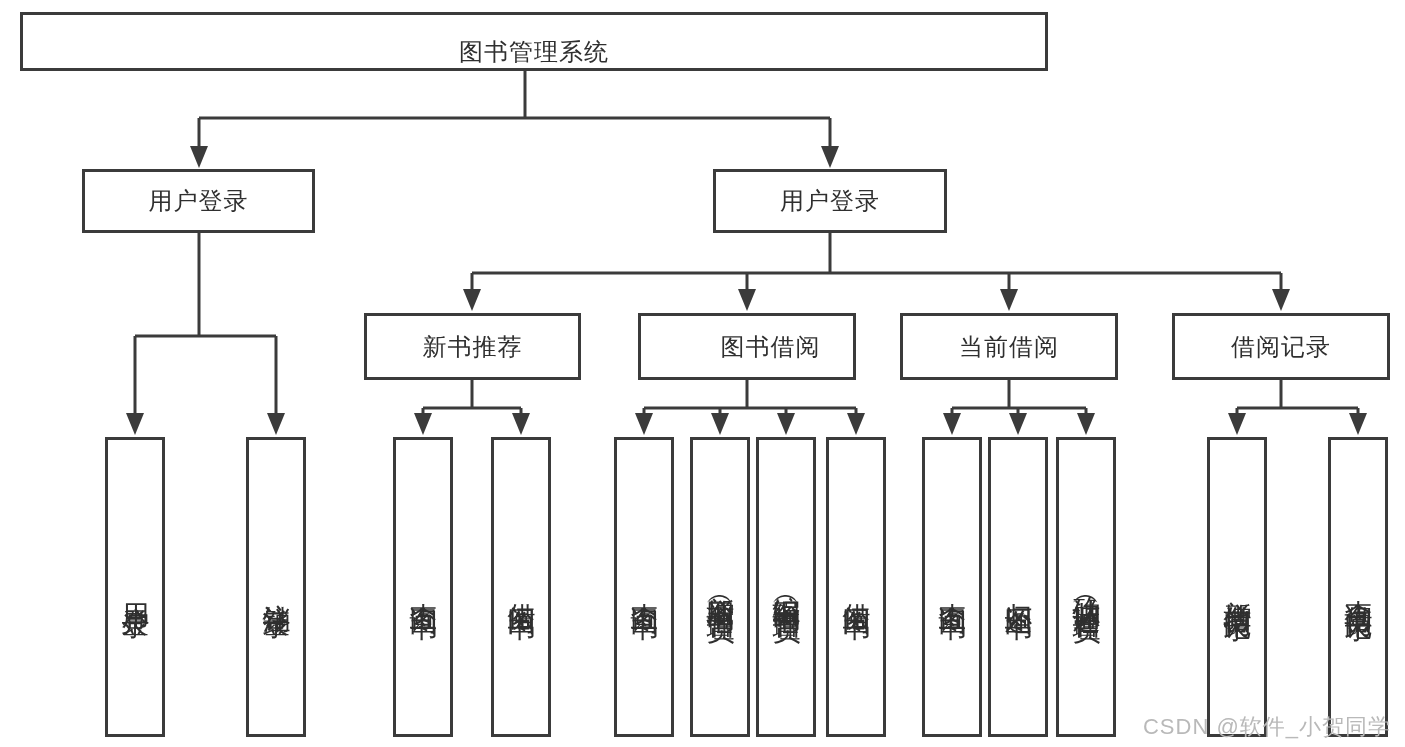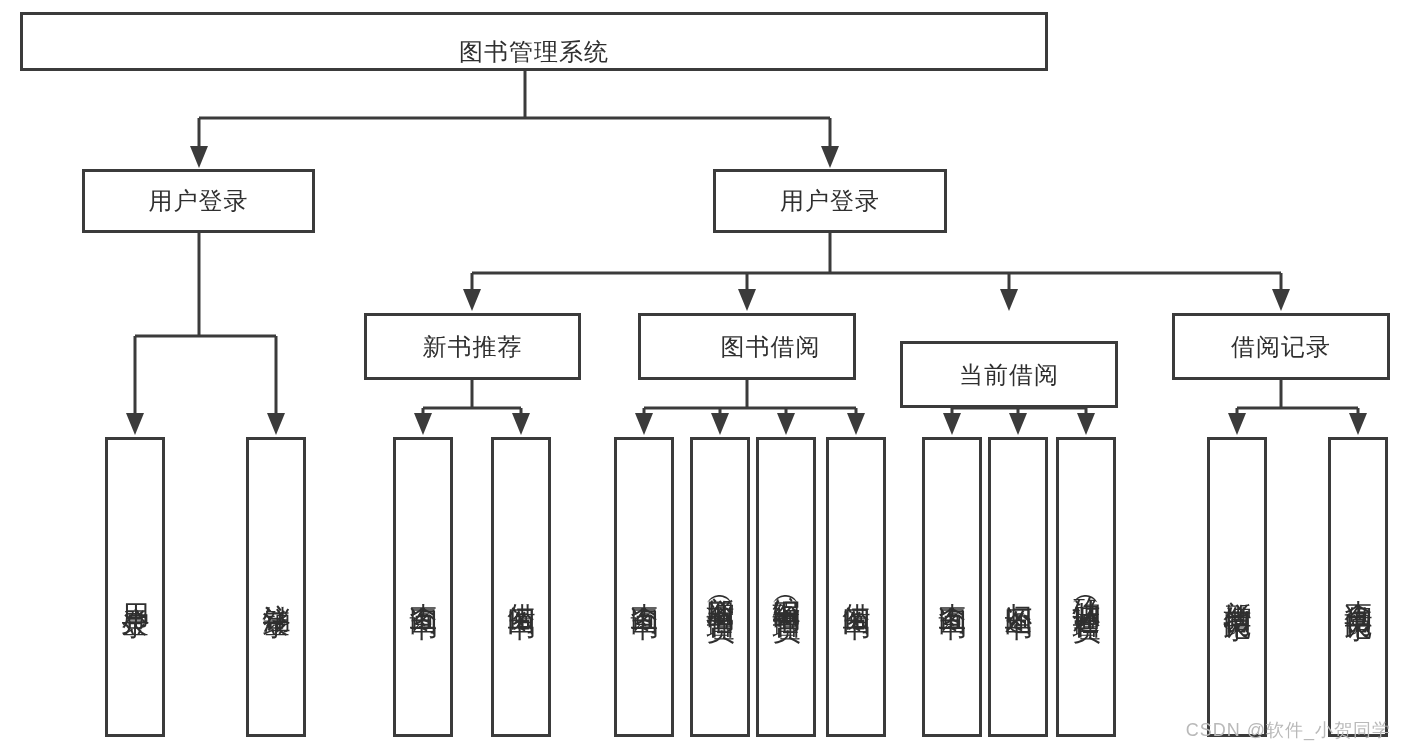--- a/index.html
+++ b/index.html
@@ -68,21 +68,21 @@
     letter-spacing: 3px;
     color: var(--text);
     line-height: 1;
     white-space: nowrap;
   }
 
   .watermark {
     position: absolute;
     right: 14px;
     bottom: 5px;
-    font-size: 18px;
+    font-size: 22px;
     letter-spacing: 1px;
     color: var(--watermark);
     white-space: nowrap;
     z-index: 5;
   }
 </style>
 </head>
 <body>
 
 <div class="canvas">
@@ -159,21 +159,21 @@
   <div class="hbox" style="left:713px; top:169px; width:234px; height:64px;">
     <span class="hlabel">用户登录</span>
   </div>
 
   <div class="hbox" style="left:364px; top:313px; width:217px; height:67px;justify-content:center;">
     <span class="hlabel">新书推荐</span>
   </div>
   <div class="hbox" style="left:638px; top:313px; width:218px; height:67px;padding-left:47px;">
     <span class="hlabel">图书借阅</span>
   </div>
-  <div class="hbox" style="left:900px; top:313px; width:218px; height:67px;margin-top:28px;">
+  <div class="hbox" style="left:900px; top:313px; width:218px; height:67px;">
     <span class="hlabel">当前借阅</span>
   </div>
   <div class="hbox" style="left:1172px; top:313px; width:218px; height:67px;align-items:center;">
     <span class="hlabel">借阅记录</span>
   </div>
 
   <div class="vbox" style="left:105px; top:437px;">
     <span class="vlabel">用户登录</span>
   </div>
   <div class="vbox" style="left:246px; top:437px;">

